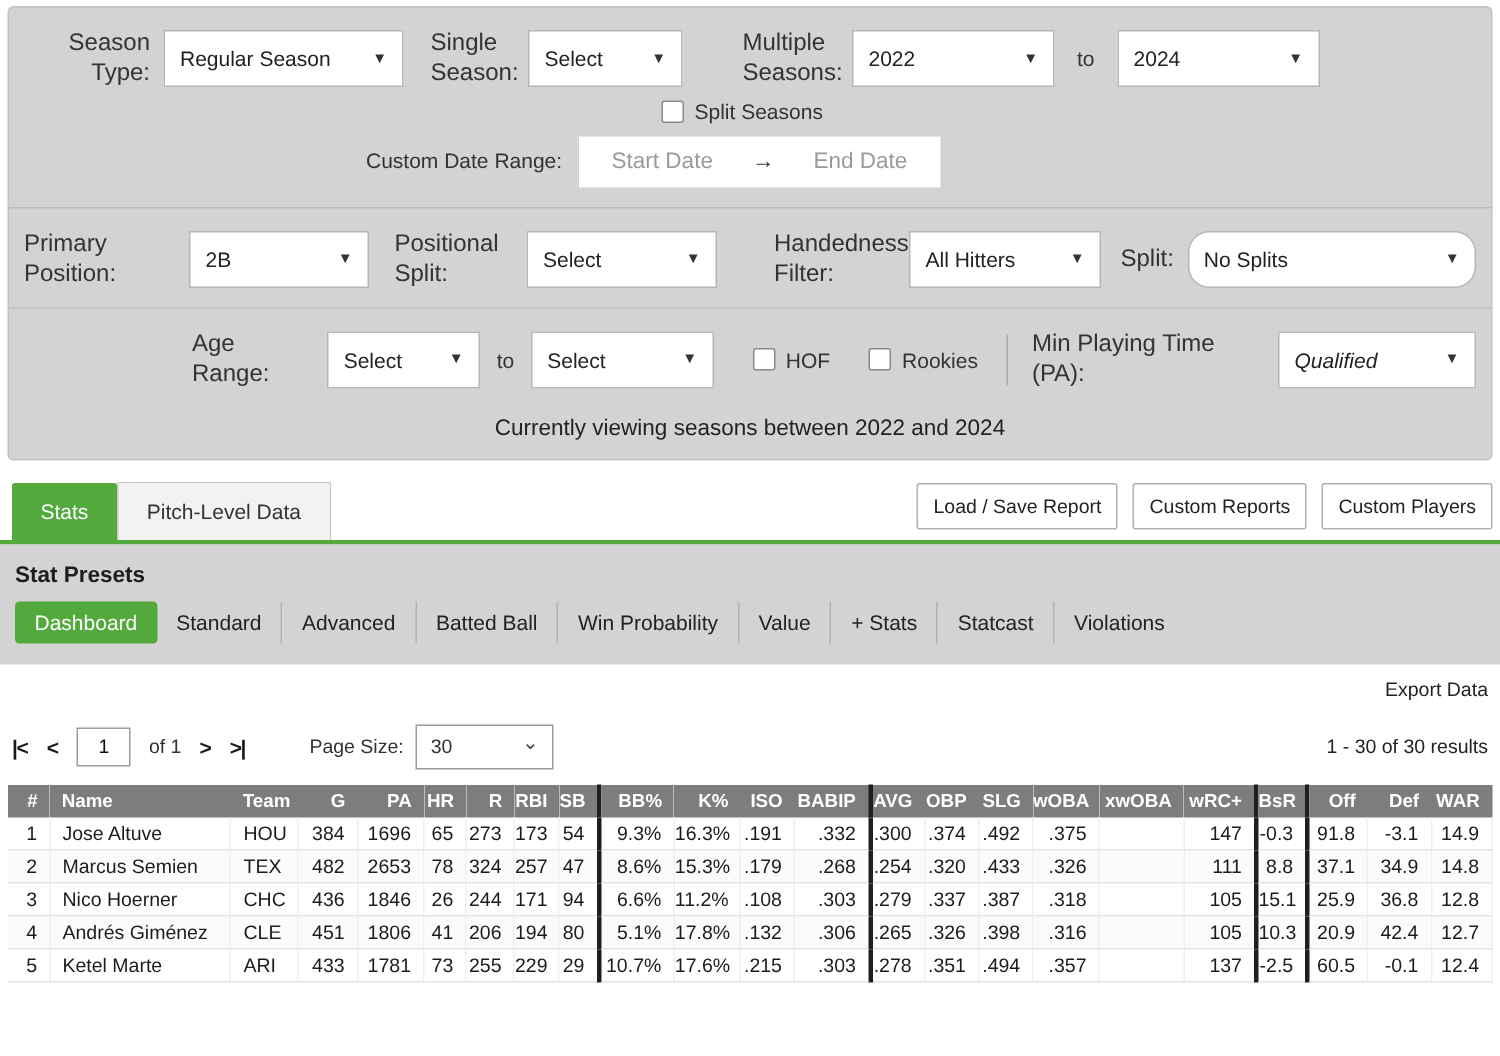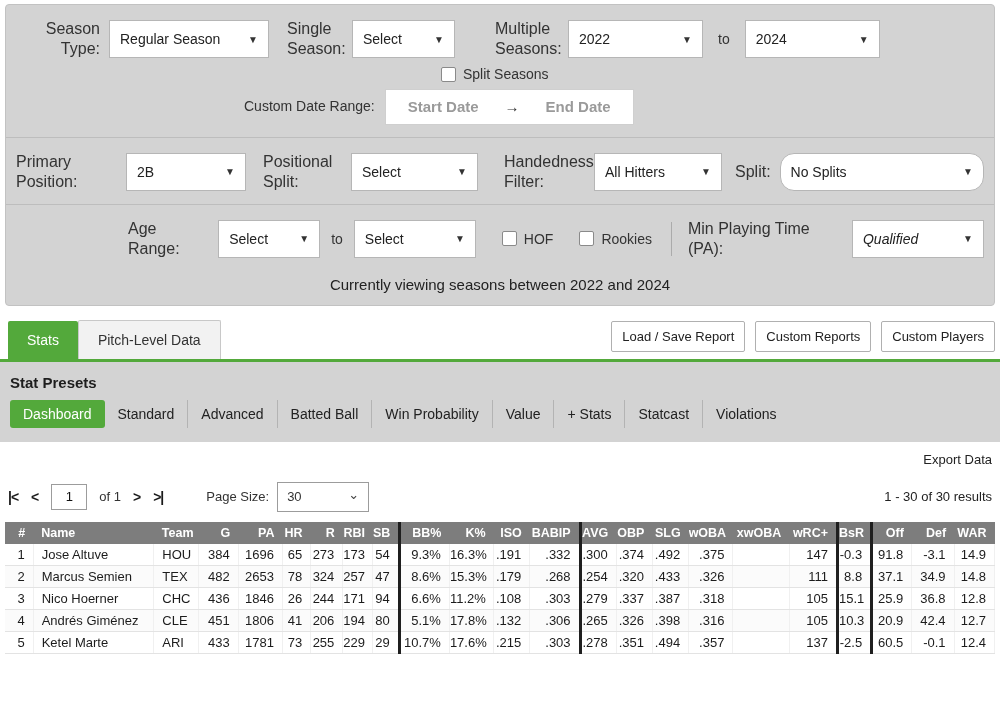--- a/index.html
+++ b/index.html
@@ -41,29 +41,29 @@
   .s1-sel3 { width: 135px; }
   .s1-to { margin: 0 15px; font-size: 14px; }
   .s1-sel4 { width: 135px; }
   .split-row { margin: 7px 0 2px 425px; }
   .date-row { margin-top: 3px; padding-left: 228px; }
   .date-label { margin-right: 10px; font-size: 14px; }
   .datebox {
     display: inline-flex; align-items: center; background: #fff;
     border: 1px solid #cfcfcf; height: 36px; padding: 0 22px; font-size: 15px;
   }
-  .datebox .ph { color: #9a9a9a; font-weight: bold; }
+  .datebox .ph { color: #9a9a9a; }
   .datebox .darr { color: #333; margin: 0 26px; font-size: 15px; }
 
   
   .s2-label1 { width: 70px; margin-right: 40px; }
   .s2-sel1 { width: 120px; }
   .s2-label2 { width: 74px; margin-left: 17px; margin-right: 14px; }
   .s2-sel2 { width: 127px; }
-  .s2-label3 { width: 80px; margin-left: 26px; margin-right: 10px; }
+  .s2-label3 { width: 80px; margin-left: 38px; margin-right: 10px; }
   .s2-sel3 { width: 128px; }
   .s2-label4 { margin-left: 13px; margin-right: 9px; }
   .s2-sel4 { flex: 1 1 auto; border-radius: 14px; }
 
   
   .s3row { padding-left: 112px; }
   .s3-label1 { margin-right: 9px; }
   .s3-sel1 { width: 102px; }
   .s3-to { margin: 0 11px; font-size: 14px; }
   .s3-sel2 { width: 122px; }

